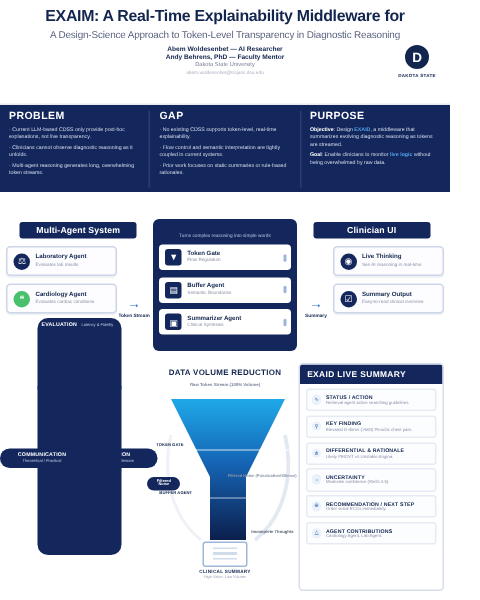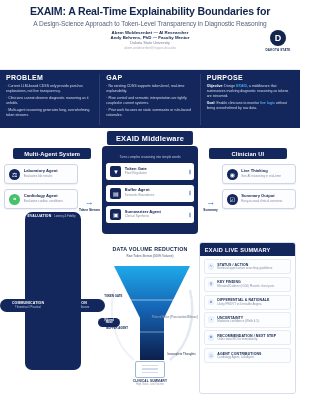--- a/index.html
+++ b/index.html
@@ -164,21 +164,21 @@
   .ls-t { font-size:3.5px; font-weight:bold; color:#12254e; letter-spacing:0.1px; line-height:1.15;}
   .ls-d { font-size:2.9px; color:#8a91a6; line-height:1.2; margin-top:0.5px;}
 </style>
 </head>
 <body>
 
 <div class="poster">
 
   <div class="header">
     <div class="title">
-      <div>EXAIM: A Real-Time Explainability Boundaries for</div>
+      <div>EXAIM: A Real-Time Explainability Middleware for</div>
     </div>
     <div class="subtitle">A Design-Science Approach to Token-Level Transparency in Diagnostic Reasoning</div>
     <div class="authors">
       <div class="author-line">Abem Woldesenbet — AI Researcher</div>
       <div class="author-line">Andy Behrens, PhD — Faculty Mentor</div>
       <div class="affil">Dakota State University</div>
       <div class="email">abem.woldesenbet@trojans.dsu.edu</div>
     </div>
     <div class="logo-badge">
       <div class="logo-circle">D</div>
@@ -204,21 +204,20 @@
       <div class="band-li">
         <b>Objective</b><span>: Design <span class="hl">EXAID</span>, a middleware that summarizes evolving diagnostic reasoning as tokens are streamed.</span>
       </div>
       <div class="band-li">
         <b>Goal</b><span>: Enable clinicians to monitor <span class="hl">live logic</span> without being overwhelmed by raw data.</span>
       </div>
     </div>
   </div>
 
   <div class="mid">
-    <div class="exaid-pill">EXAID Middleware</div>
     <div class="cols3">
 
       <div class="col-left">
         <div class="sec-pill">Multi-Agent System</div>
         <div style="display:flex;">
           <div style="flex:1;">
             <div class="card">
               <span class="ic navy">⚖</span>
               <span>
                 <span class="c-title" style="display: block;">Laboratory Agent</span>

